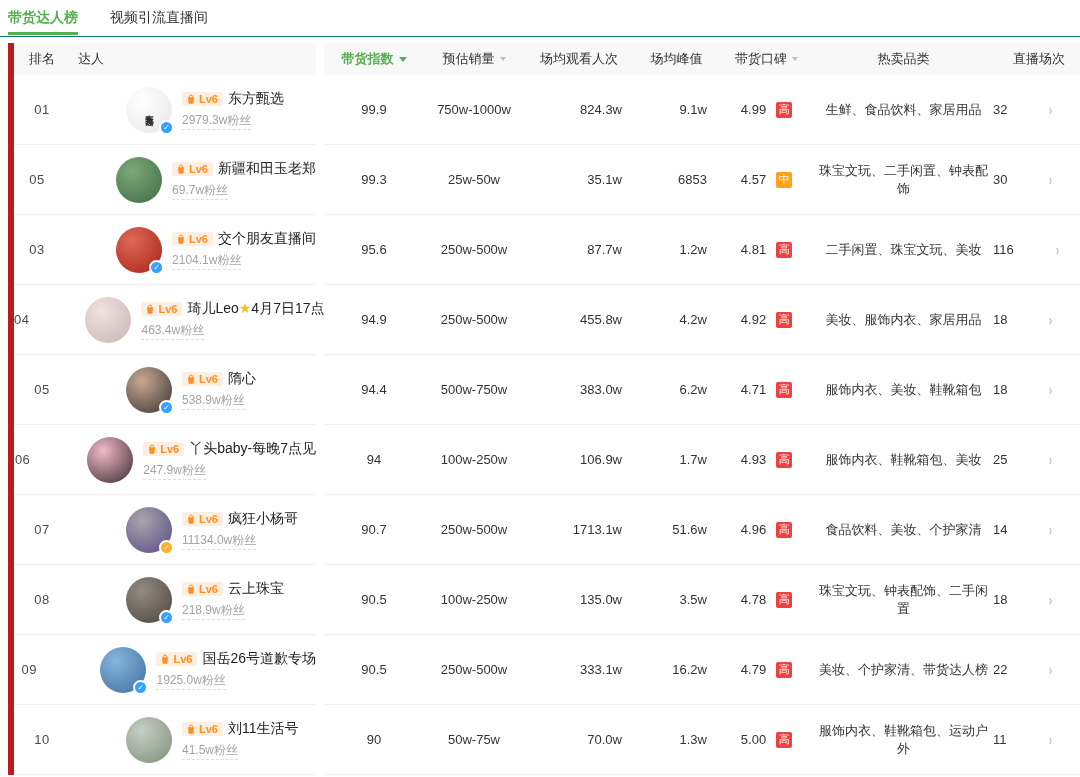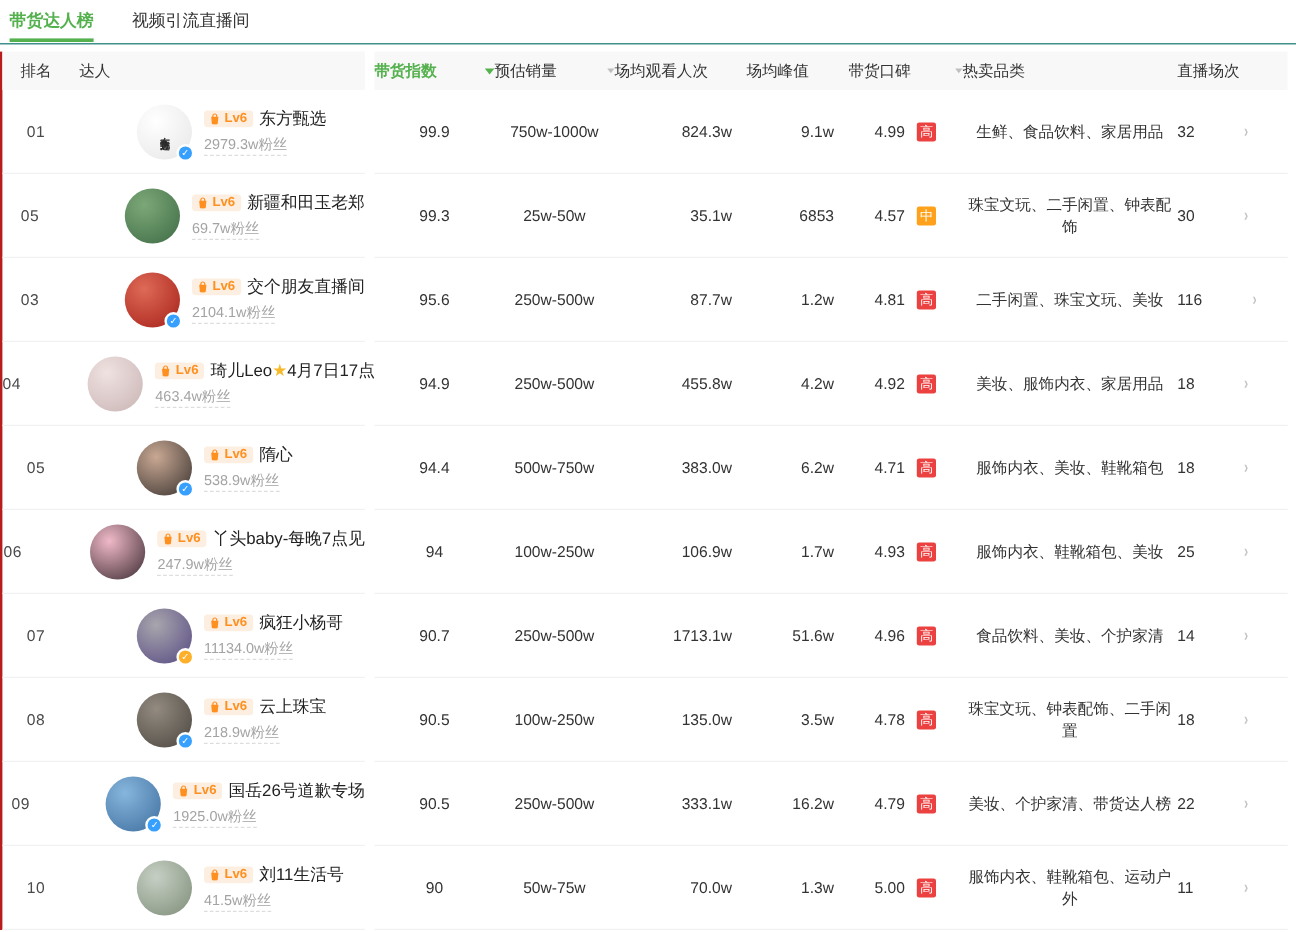--- a/index.html
+++ b/index.html
@@ -6,30 +6,30 @@
   html,body { width:1080px; height:777px; background:#fff; overflow:hidden;
     font-family:"Liberation Sans","DejaVu Sans",sans-serif; color:#333; }
 
   
   .tabbar { height:37px; display:flex; align-items:flex-start; padding-left:8px;
     border-bottom:1px solid #0f766e; }
   .tab { font-size:14px; padding:9px 0 8px; margin-right:32px; cursor:pointer; color:#333; }
   .tab.active { color:#54b14e; font-weight:bold; border-bottom:3px solid #54b14e; padding-bottom:5px; }
 
   
-  .table-wrap { margin-left:0; border-left:2px solid #b91c1c; }
+  .table-wrap { margin-left:8px; border-left:6px solid #b91c1c; }
   .r { display:flex; width:1071px; }
   .r-left { width:302px; display:flex; align-items:center; }
   .r-gut { width:8px; }
   .r-right { flex:1; display:flex; align-items:center; }
 
   
   .thead { margin-top:6px; height:32px; font-size:13px; color:#333; font-weight:500; }
   .thead .r-left, .thead .r-right { background:#f8f8f8; height:32px; }
-  .th { display:flex; align-items:center; justify-content:space-between; }
+  .th { display:flex; align-items:center; justify-content:center; }
   .caret { width:0; height:0; border-left:4px solid transparent; border-right:4px solid transparent;
     border-top:5px solid #54b14e; display:inline-block; margin-left:5px; }
   .caret.idle { border-top-color:#bfbfbf; border-left-width:3.5px; border-right-width:3.5px; border-top-width:4.5px; }
   .th-sort { color:#54b14e; font-weight:bold; }
 
   
   .c-rank { width:56px; text-align:center; justify-content:center; }
   .c-talent { flex:1; justify-content:flex-start; padding-left:8px; }
   .c-index { width:100px; }
   .c-sales { width:100px; }

